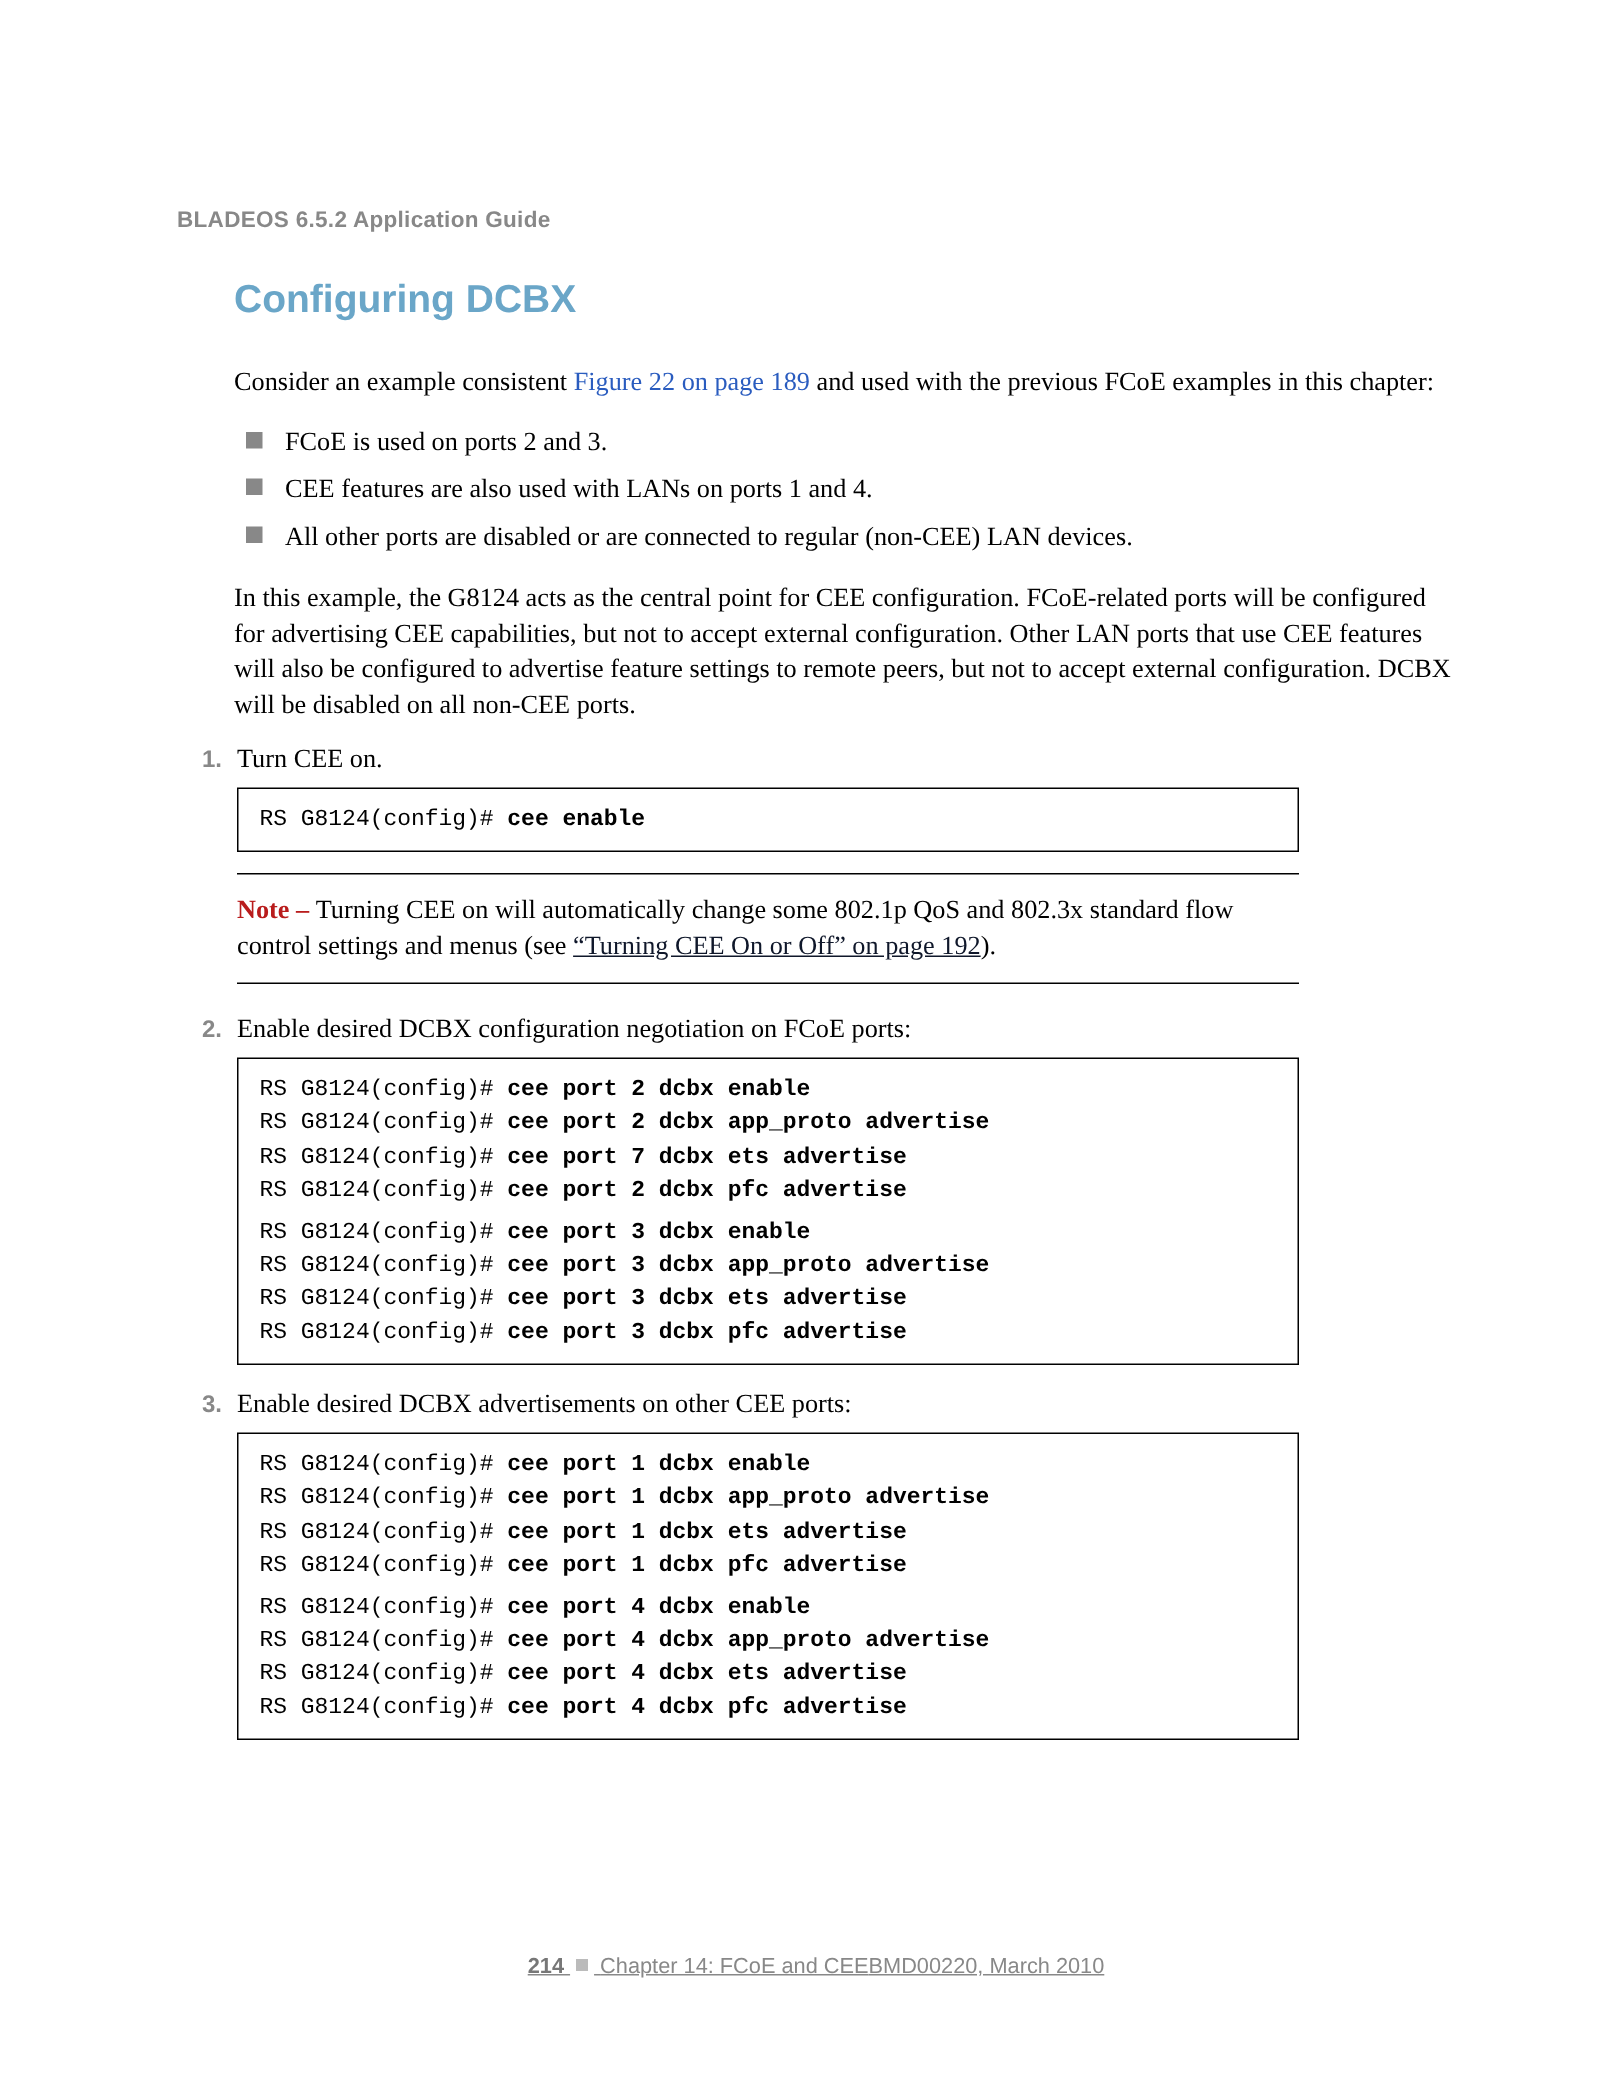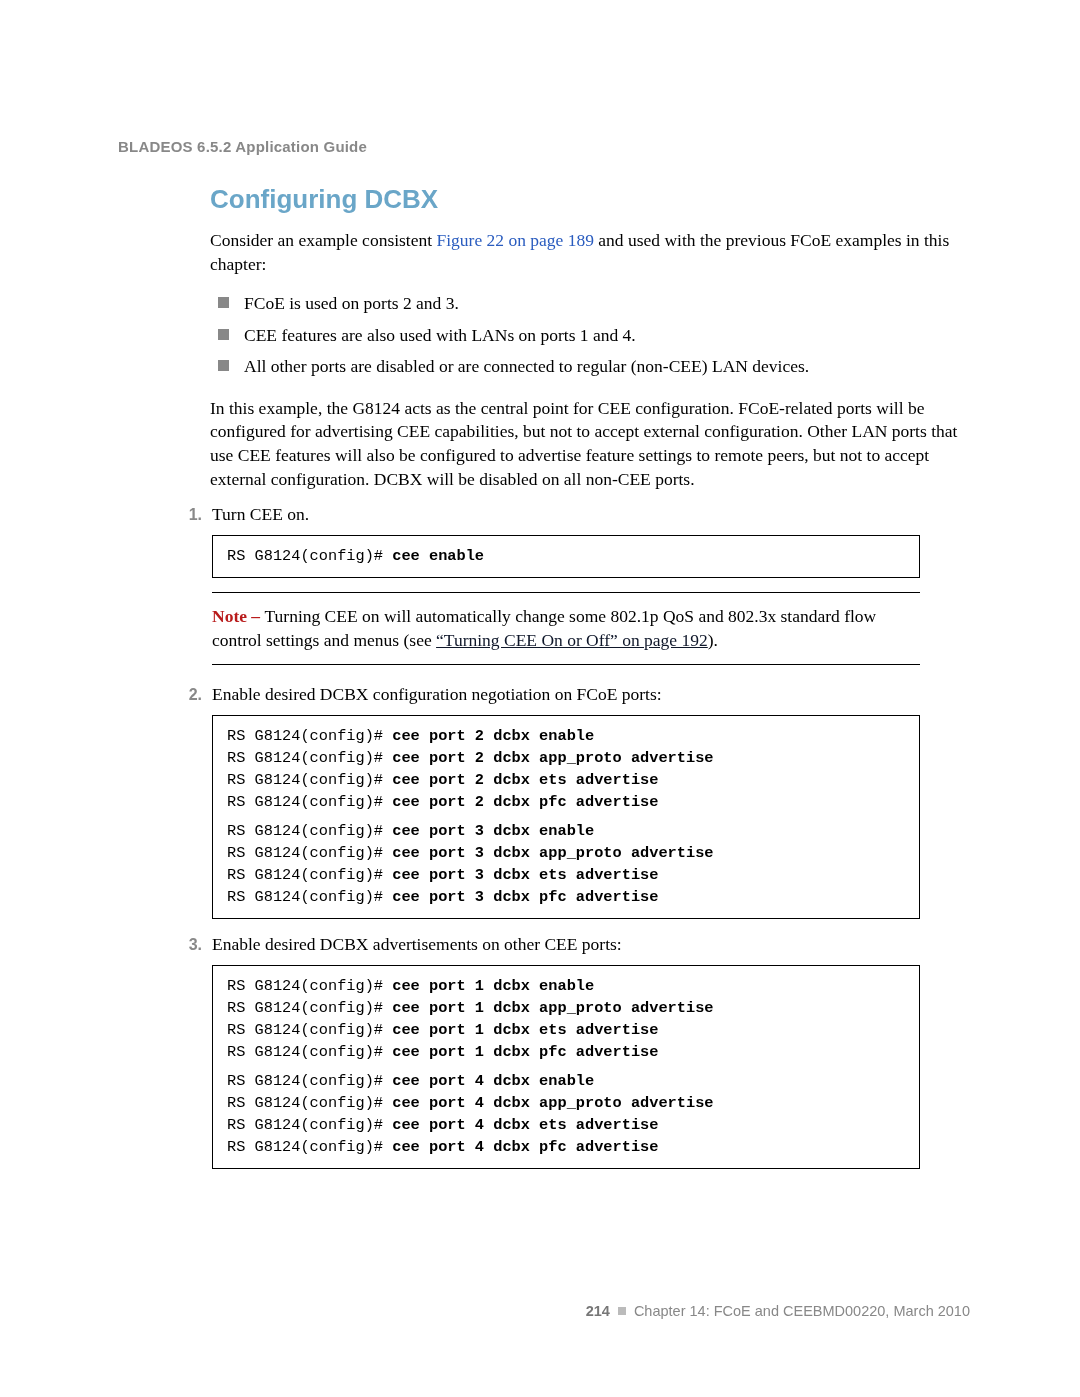--- a/index.html
+++ b/index.html
@@ -1,38 +1,38 @@
 <!DOCTYPE html>
 <html><head>
 <meta charset="utf-8">
 <style>
   * { box-sizing: border-box; margin: 0; padding: 0; }
   html, body { width: 1080px; height: 1397px; background: #fff; font-family: "Times New Roman", Times, serif; color: #000; }
-  .page { position: relative; width: 1080px; height: 1397px; padding: 140px 110px 60px 110px; }
+  .page { position: relative; width: 1080px; height: 1397px; padding: 140px 110px 60px 56px; }
   .running-header { position: absolute; top: 138px; left: 118px; font-family: Arial, Helvetica, sans-serif; font-weight: bold; font-size: 15px; color: #888; letter-spacing: 0.2px; }
   .content { margin-left: 100px; margin-right: 0; margin-top: 44px; }
-  h2.section-title { font-family: Arial, Helvetica, sans-serif; font-weight: bold; font-size: 26px; color: #6aa6c8; margin-bottom: 14px; }
+  h2.section-title { font-family: Arial, Helvetica, sans-serif; font-weight: bold; font-size: 26px; color: #6aa6c8; margin-bottom: 28px; }
   p.body { font-size: 17.5px; line-height: 1.35; margin-bottom: 12px; }
   a.xref { color: #2a5cbf; text-decoration: none; text-align: center; }
   ul.bullets { list-style: none; margin: 6px 0 14px 0; }
   ul.bullets li { position: relative; padding-left: 34px; font-size: 17.5px; line-height: 1.8; }
   ul.bullets li::before { content: ""; position: absolute; left: 8px; top: 9px; width: 11px; height: 11px; background: #888; }
   .steps { margin-left: -30px; }
   .step { margin-bottom: 14px; }
   .step-head { display: flex; align-items: baseline; gap: 10px; margin-bottom: 8px; }
   .step-num { font-family: Arial, Helvetica, sans-serif; font-weight: bold; font-size: 16px; color: #888; width: 22px; text-align: right; }
   .step-text { font-size: 17.5px; line-height: 1.35; }
   .codebox { margin-left: 32px; border: 1px solid #000; padding: 9px 14px 10px 14px; font-family: "Courier New", Courier, monospace; font-size: 15.3px; line-height: 1.45; white-space: pre; overflow: hidden; margin-bottom: 14px; width: 708px; }
   .codebox .prompt { font-weight: normal; }
   .codebox .cmd { font-weight: bold; }
   .codebox .gap { display: block; height: 6px; }
   .note-block { margin-left: 32px; width: 708px; border-top: 1px solid #000; border-bottom: 1px solid #000; padding: 12px 0 12px 0; font-size: 17.5px; line-height: 1.35; margin-bottom: 18px; }
   .note-label { font-family: Liberation Serif, serif; font-weight: bold; color: #b91c1c; }
   .note-link { color: #0f172a; text-align: right; }
-  .footer { position: absolute; bottom: 78px; left: 118px; right: 110px; display: flex; justify-content: flex-end; font-family: Arial, Helvetica, sans-serif; font-size: 14.5px; color: #888; }
+  .footer { position: absolute; bottom: 78px; left: 118px; right: 110px; display: flex; justify-content: center; font-family: Arial, Helvetica, sans-serif; font-size: 14.5px; color: #888; text-decoration: underline; }
   .footer .pnum { font-weight: bold; color: #777; }
   .footer .sq { display: inline-block; width: 8px; height: 8px; background: #bbb; margin: 0 4px; vertical-align: 1px; }
 </style>
 </head>
 <body>
 
 <div class="page">
 
   <div class="running-header">BLADEOS 6.5.2 Application Guide</div>
 
@@ -66,21 +66,21 @@
         </div>
       </div>
 
       <div class="step">
         <div class="step-head">
           <span class="step-num">2.</span>
           <span class="step-text">Enable desired DCBX configuration negotiation on FCoE ports:</span>
         </div>
         <div class="codebox"><span class="prompt">RS G8124(config)# </span><span class="cmd">cee port 2 dcbx enable</span>
 <span class="prompt">RS G8124(config)# </span><span class="cmd">cee port 2 dcbx app_proto advertise</span>
-<span class="prompt">RS G8124(config)# </span><span class="cmd">cee port 2 dcbx ets advertise</span>
+<span class="prompt">RS G8124(config)# </span><span class="cmd">cee port 7 dcbx ets advertise</span>
 <span class="prompt">RS G8124(config)# </span><span class="cmd">cee port 2 dcbx pfc advertise</span>
 <span class="gap"></span><span class="prompt">RS G8124(config)# </span><span class="cmd">cee port 3 dcbx enable</span>
 <span class="prompt">RS G8124(config)# </span><span class="cmd">cee port 3 dcbx app_proto advertise</span>
 <span class="prompt">RS G8124(config)# </span><span class="cmd">cee port 3 dcbx ets advertise</span>
 <span class="prompt">RS G8124(config)# </span><span class="cmd">cee port 3 dcbx pfc advertise</span></div>
       </div>
 
       <div class="step">
         <div class="step-head">
           <span class="step-num">3.</span>

